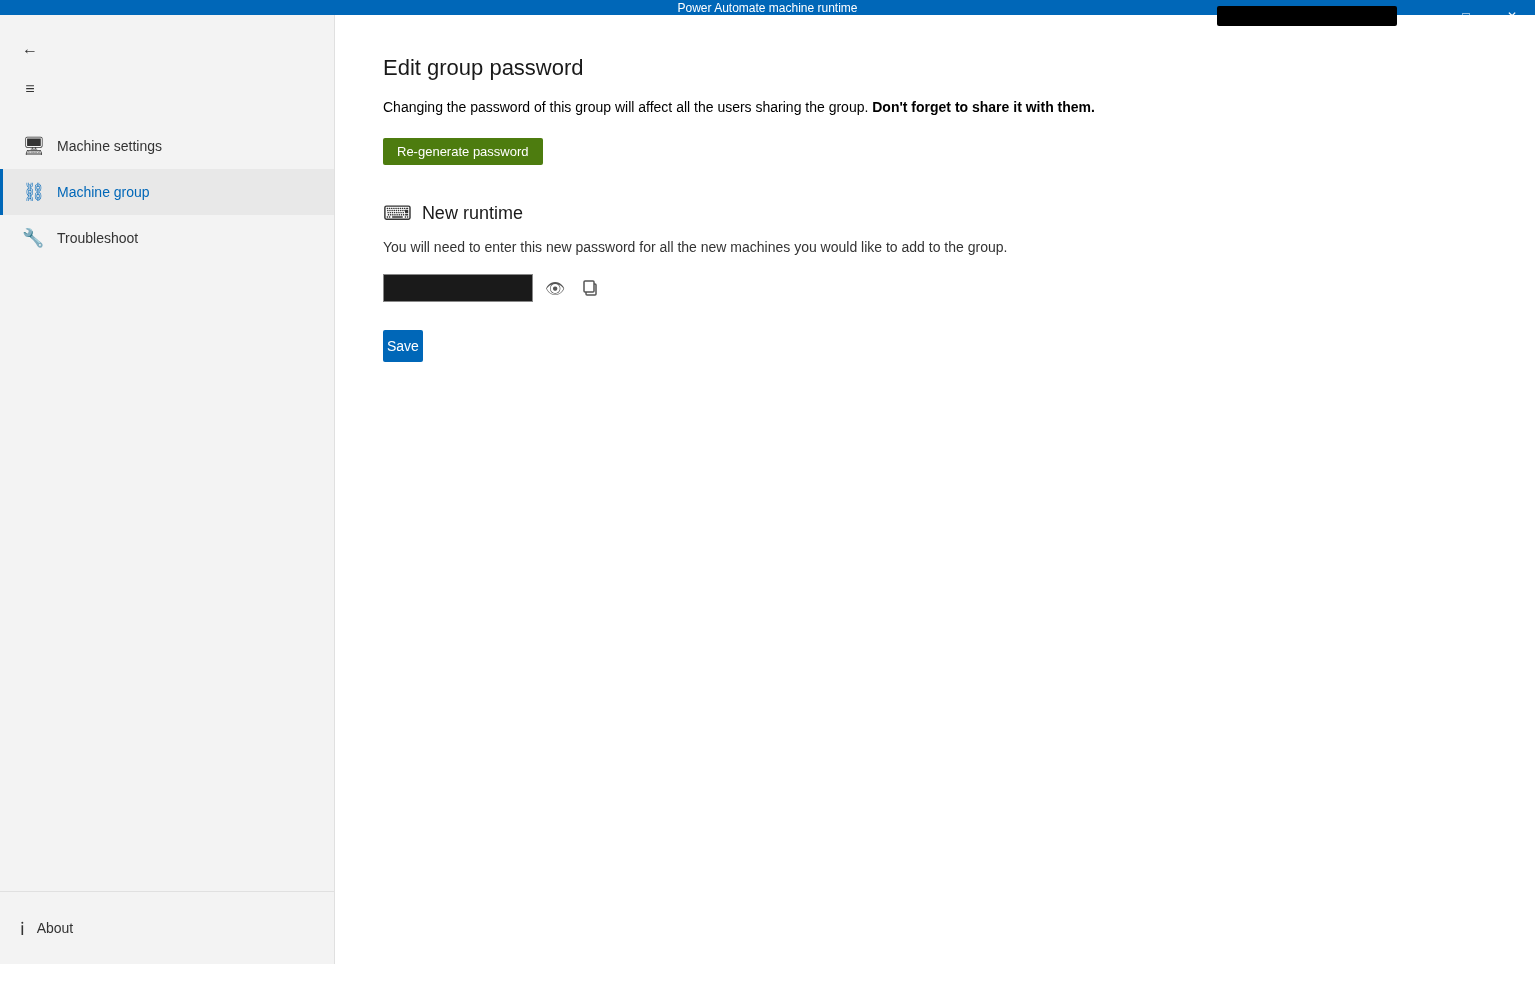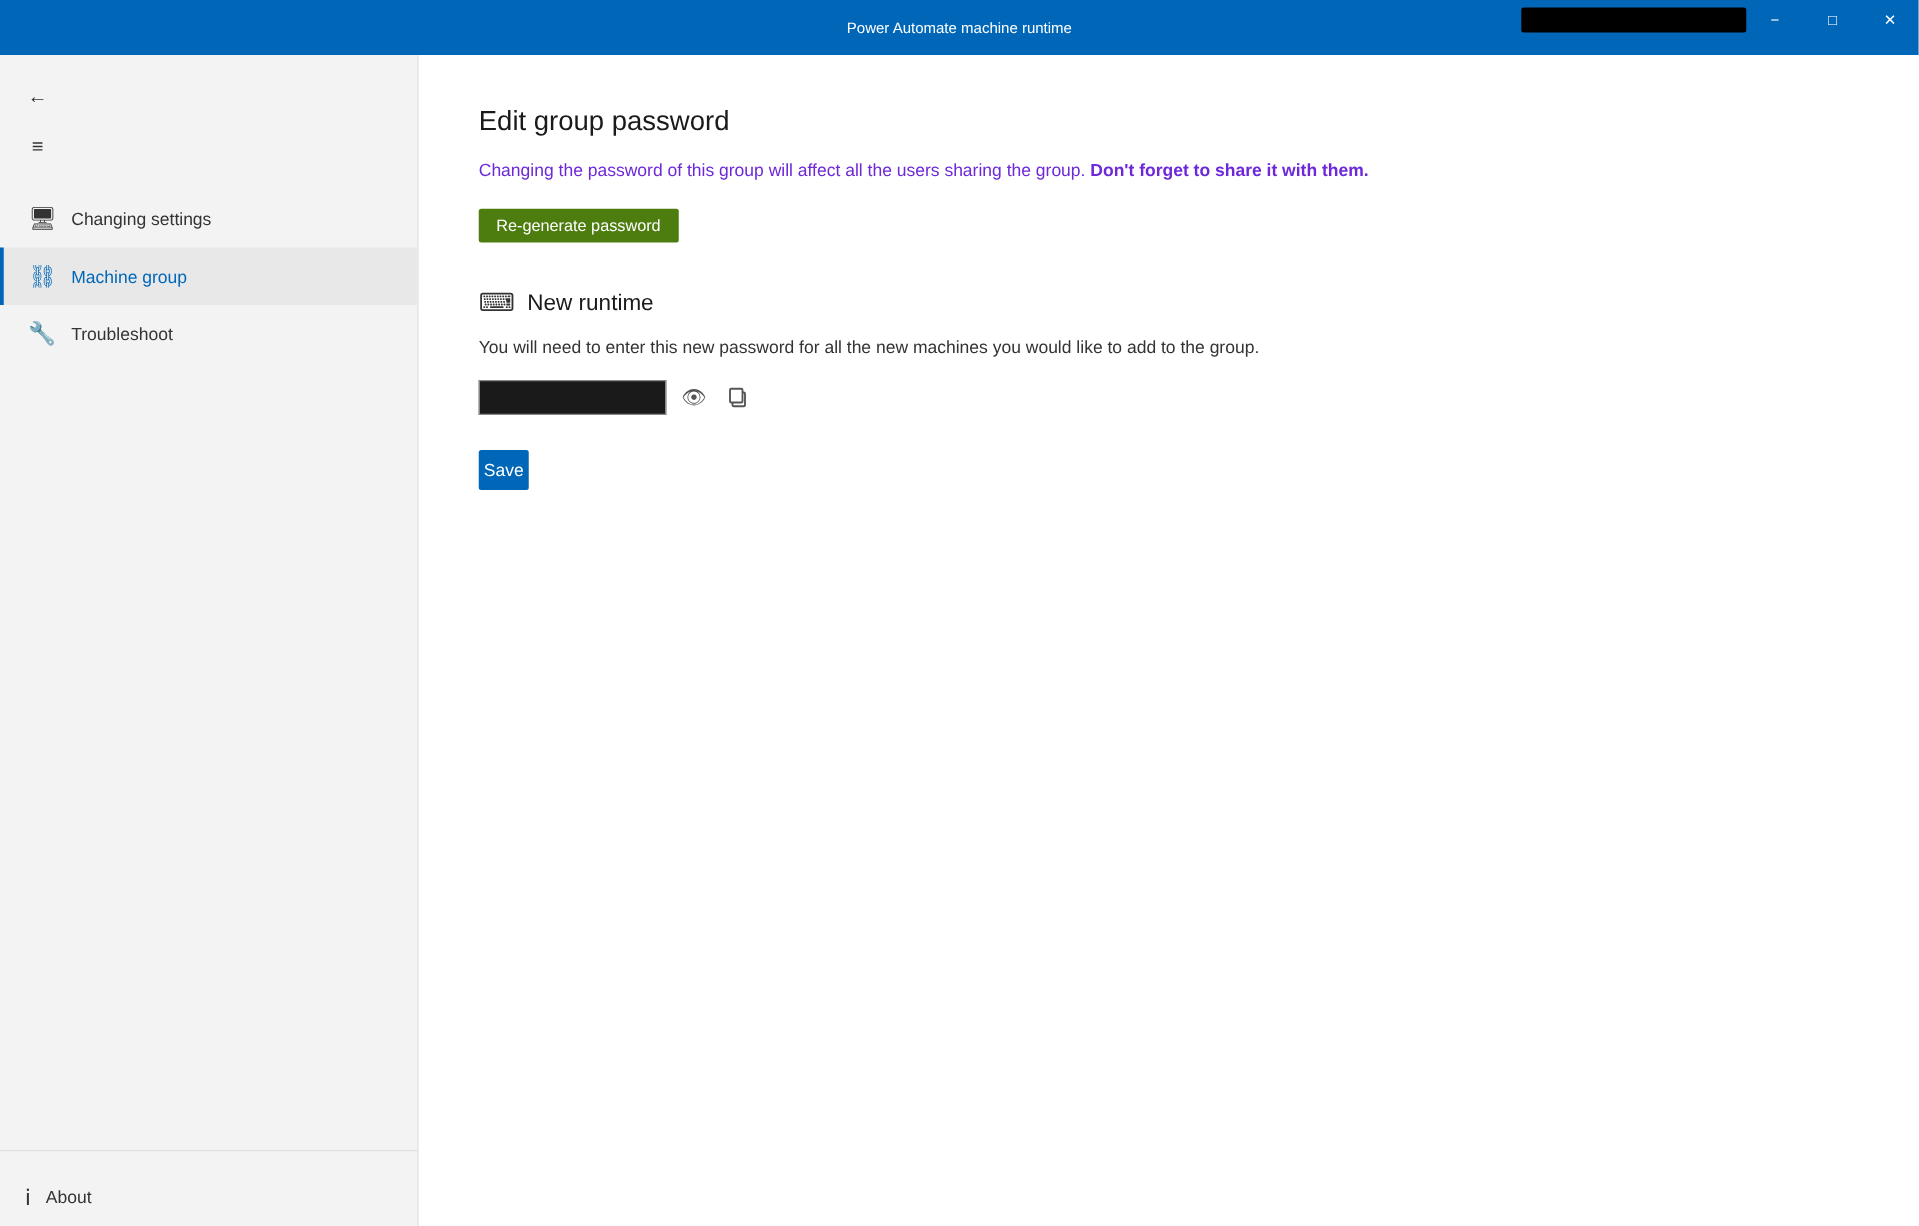--- a/index.html
+++ b/index.html
@@ -1,21 +1,21 @@
 <!DOCTYPE html>
 <html><head>
   <meta charset="utf-8">
   <style>
     * { margin: 0; padding: 0; box-sizing: border-box; }
     body { font-family: 'Segoe UI', Arial, sans-serif; background: #fff; width: 1535px; height: 981px; overflow: hidden; }
 
     
     .title-bar {
       background: #0067b8;
-      height: 44px;
+      height: 15px;
       display: flex;
       align-items: center;
       justify-content: center;
       position: relative;
       user-select: none;
     }
     .title-bar-title {
       color: #fff;
       font-size: 12px;
       font-weight: 400;
@@ -157,21 +157,21 @@
       margin-bottom: 32px;
     }
     .section-title {
       font-size: 22px;
       font-weight: 300;
       color: #1a1a1a;
       margin-bottom: 16px;
     }
     .description-text {
       font-size: 14px;
-      color: #6d28d9;
+      color: #000000;
       margin-bottom: 20px;
       line-height: 1.5;
     }
     .description-text strong {
       font-weight: 600;
     }
     .regen-btn {
       background: #4d7c0f;
       color: #fff;
       border: none;
@@ -257,21 +257,21 @@
 
   <div class="sidebar">
     <div class="sidebar-top">
       <button class="back-btn">←</button>
       <button class="menu-btn">≡</button>
     </div>
 
     <nav class="sidebar-nav">
       <div class="nav-item">
         <span class="nav-icon">🖥</span>
-        <span>Changing settings</span>
+        <span>Machine settings</span>
       </div>
       <div class="nav-item active">
         <span class="nav-icon">⛓</span>
         <span>Machine group</span>
       </div>
       <div class="nav-item">
         <span class="nav-icon">🔧</span>
         <span>Troubleshoot</span>
       </div>
     </nav>

